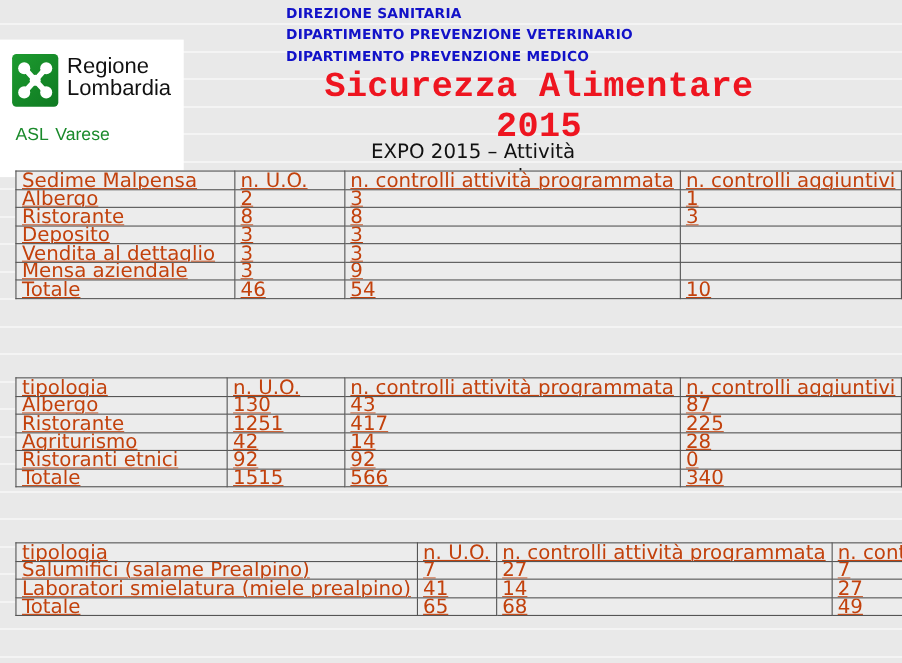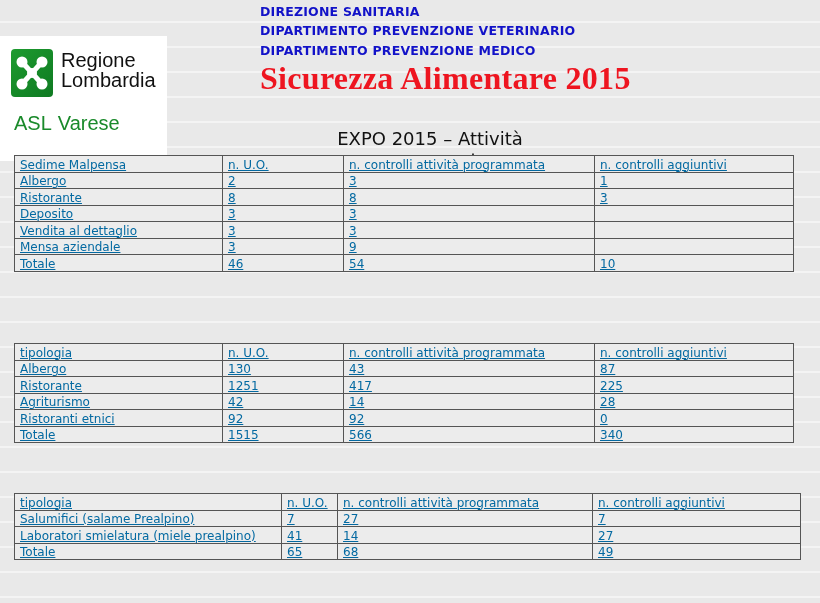--- a/index.html
+++ b/index.html
@@ -31,44 +31,44 @@
     }
     .logo-icon svg { position: absolute; left: 0; top: 0; }
     .logo-regione {
       position: absolute; left: 61px; top: 14px;
       font-family: "Liberation Sans", sans-serif;
       font-size: 20px; line-height: 20px; color: #111;
     }
     .logo-asl {
       position: absolute; left: 14px; top: 76px;
       font-family: "Liberation Sans", sans-serif;
-      font-size: 20px; line-height: 22px; color: #1a8a2b;
+      font-size: 16px; line-height: 22px; color: #1a8a2b;
     }
     .logo-asl .varese { margin-left: 6px; }
     .header-line {
       position: absolute; left: 260px; width: 460px; 
       font-family: "DejaVu Sans", sans-serif;
       font-size: 12.5px; font-weight: bold; color: #1212c8; letter-spacing: 0.2px;
     }
     .hl1 { top: 4px; }
     .hl2 { top: 23px; }
     .hl3 { top: 43px; }
     .main-title {
-      position: absolute; left: 260px; width: 460px; top: 60px; 
-      font-family: Liberation Serif, serif;
+      position: absolute; left: 260px; width: 460px; top: 60px; text-align: center;
+      font-family: Liberation Mono, monospace;
       font-size: 32px; font-weight: bold; color: #ee1520; letter-spacing: 0.3px;
     }
     .section-title {
       position: absolute; left: 280px; width: 300px; top: 128px; text-align: center;
       font-family: "DejaVu Sans", sans-serif; font-size: 18px; color: #111;
     }
     table.data {
       position: absolute; border-collapse: collapse;
       font-family: "DejaVu Sans", sans-serif;
-      font-size: 12px; color: #0369a1;
+      font-size: 18px; color: #c2410c;
       background: #ececec;
       table-layout: fixed;
     }
     table.data td {
       border: 1.5px solid #555;
       height: 16.5px; line-height: 14px;
       padding: 1px 5px 0 5px;
       white-space: nowrap; overflow: hidden;
       vertical-align: bottom;
       text-decoration: underline;

